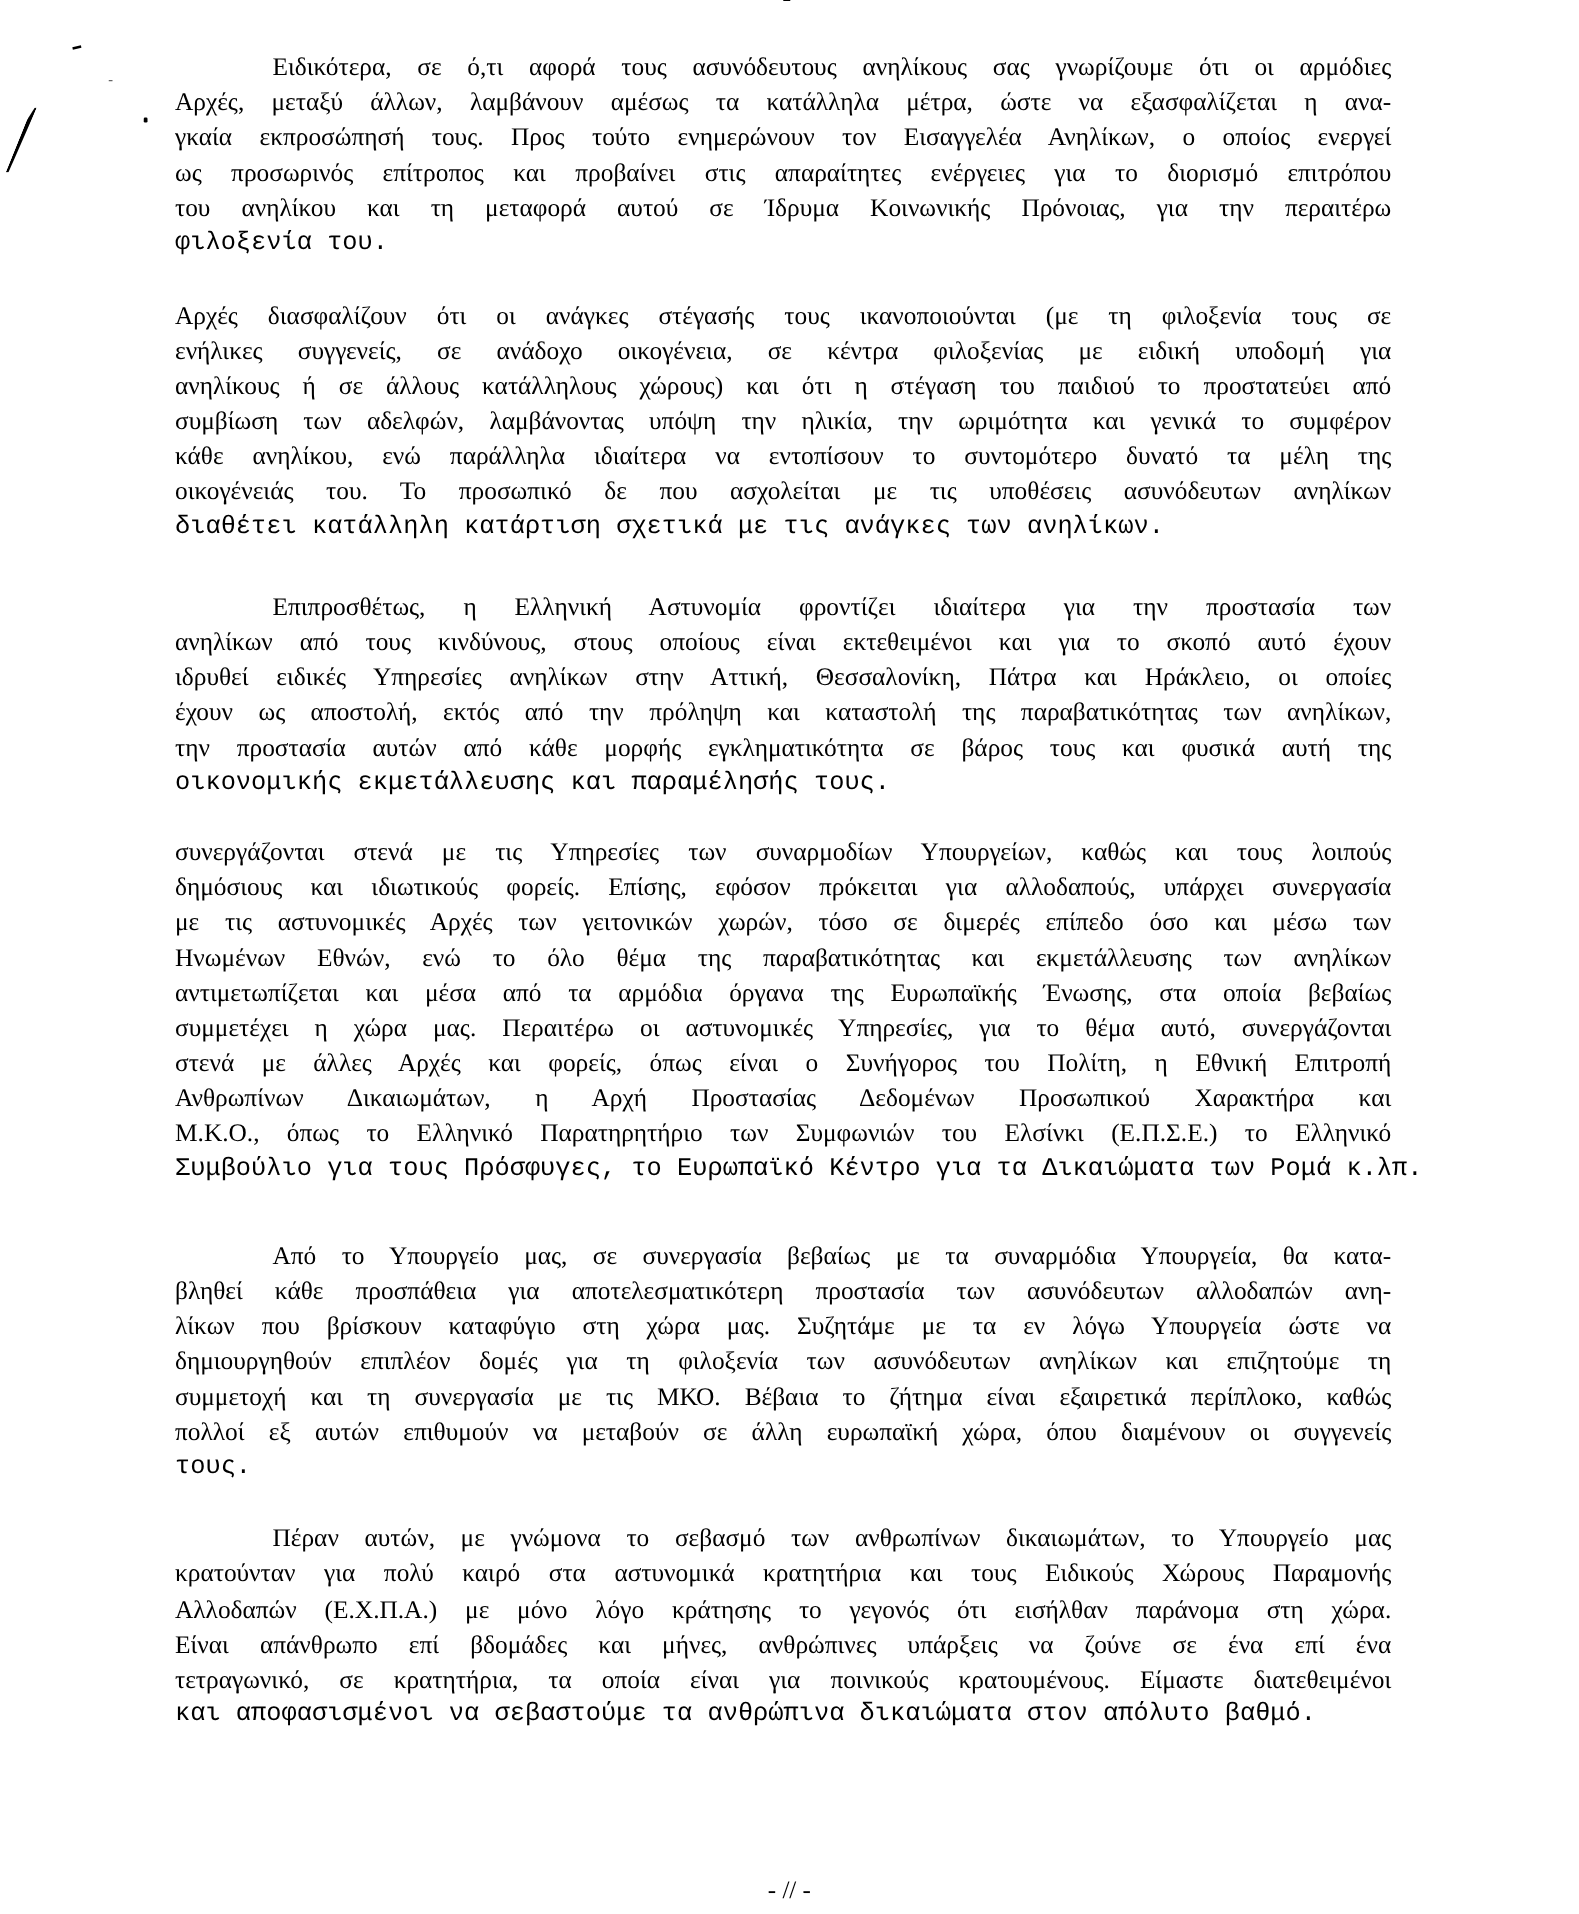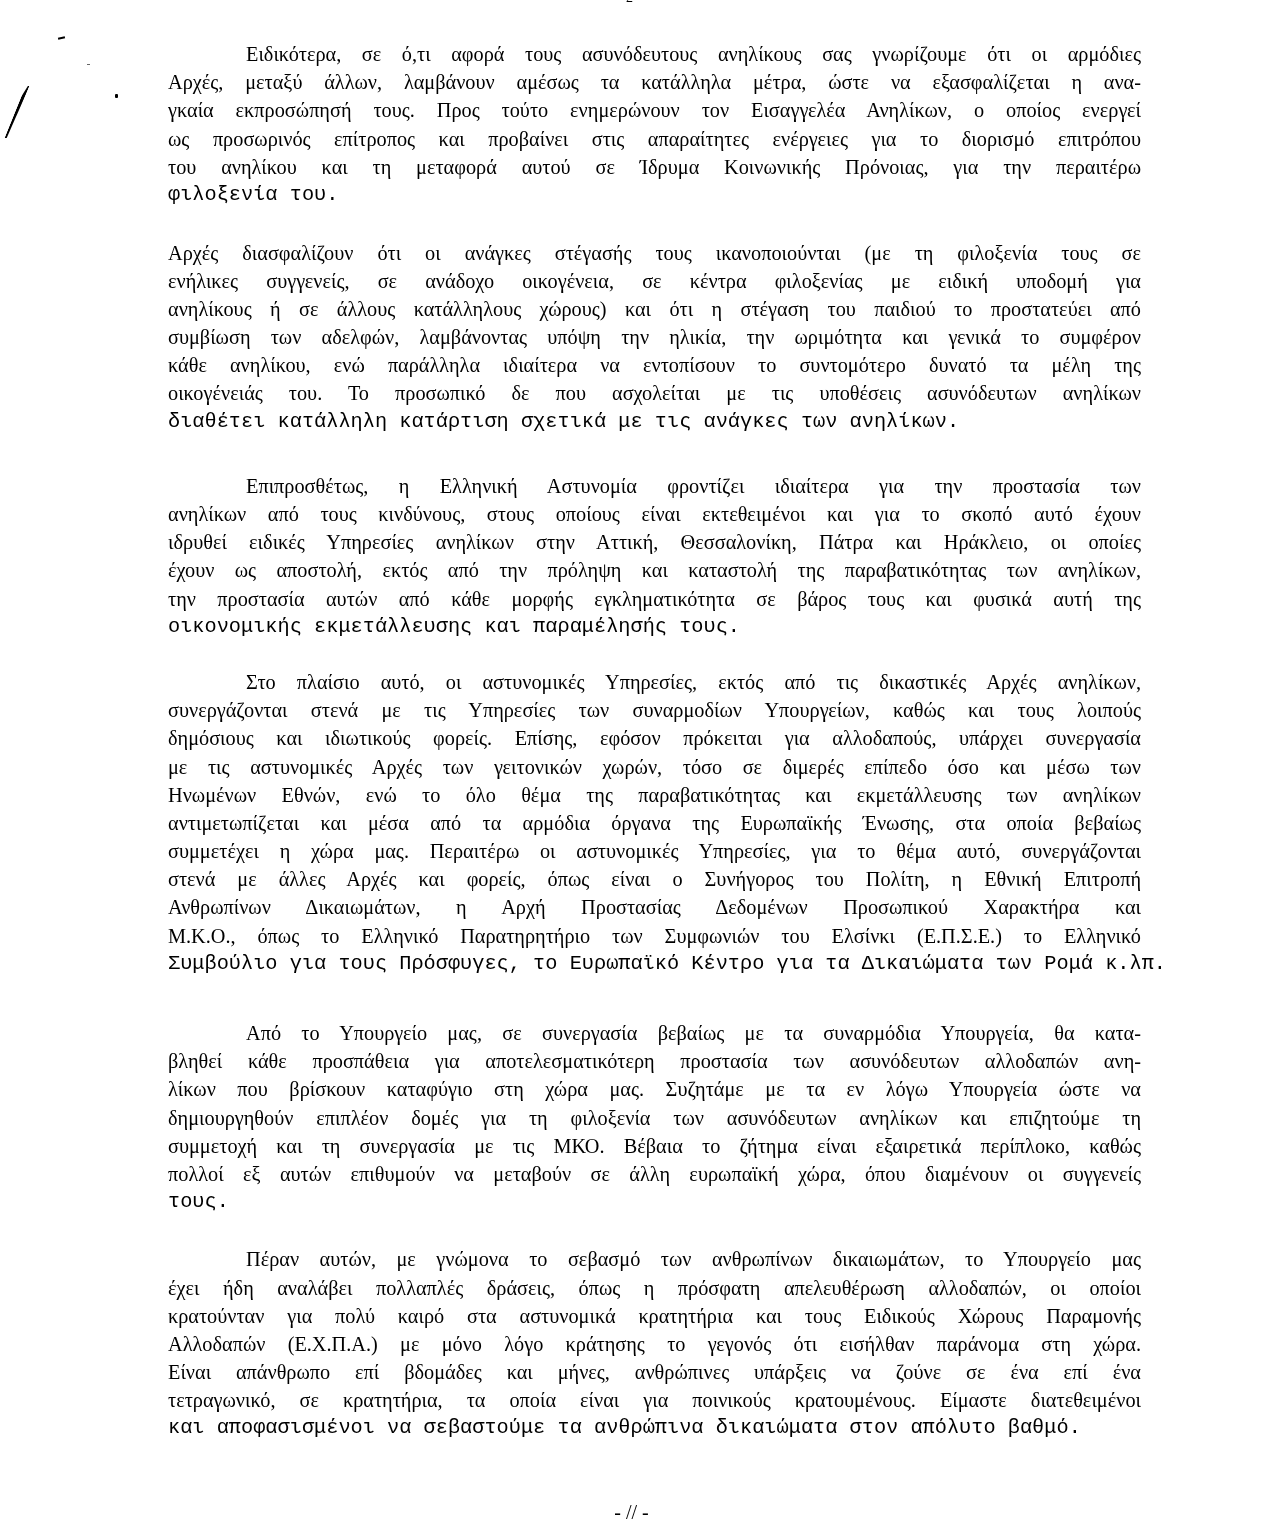--- a/index.html
+++ b/index.html
@@ -29,21 +29,21 @@
   .mark-dot { left: 115px; top: 94px; width: 3px; height: 4px; border-radius: 1px; }
   .mark-slash {
     left: 15px; top: 86px; width: 4px; height: 52px;
     transform: skewX(-22deg);
     background: linear-gradient(to bottom, #000 0%, #000 100%);
     clip-path: polygon(60% 0, 100% 0, 55% 100%, 0 100%, 0 20%);
   }
   .mark-tiny { left: 87px; top: 64px; width: 3px; height: 1px; background:#666; }
   .document-body {
     position: absolute;
-    left: 168px;
+    left: 140px;
     top: 40px;
     width: 973px;
   }
   .paragraph {
     margin: 0;
     font-size: 20.3px;
     line-height: 28.2px;
   }
   .line {
     display: block;
@@ -103,21 +103,20 @@
     <span class="line first">Επιπροσθέτως, η Ελληνική Αστυνομία φροντίζει ιδιαίτερα για την προστασία των</span>
     <span class="line">ανηλίκων από τους κινδύνους, στους οποίους είναι εκτεθειμένοι και για το σκοπό αυτό έχουν</span>
     <span class="line">ιδρυθεί ειδικές Υπηρεσίες ανηλίκων στην Αττική, Θεσσαλονίκη, Πάτρα και Ηράκλειο, οι οποίες</span>
     <span class="line">έχουν ως αποστολή, εκτός από την πρόληψη και καταστολή της παραβατικότητας των ανηλίκων,</span>
     <span class="line">την προστασία αυτών από κάθε μορφής εγκληματικότητα σε βάρος τους και φυσικά αυτή της</span>
     <span class="line last">οικονομικής εκμετάλλευσης και παραμέλησής τους.</span>
   </p>
   <div class="gap" style="height:27px"></div>
 
   <p class="paragraph">
-    <span class="line first">Στο πλαίσιο αυτό, οι αστυνομικές Υπηρεσίες, εκτός από τις δικαστικές Αρχές ανηλίκων,</span>
     <span class="line">συνεργάζονται στενά με τις Υπηρεσίες των συναρμοδίων Υπουργείων, καθώς και τους λοιπούς</span>
     <span class="line">δημόσιους και ιδιωτικούς φορείς. Επίσης, εφόσον πρόκειται για αλλοδαπούς, υπάρχει συνεργασία</span>
     <span class="line">με τις αστυνομικές Αρχές των γειτονικών χωρών, τόσο σε διμερές επίπεδο όσο και μέσω των</span>
     <span class="line">Ηνωμένων Εθνών, ενώ το όλο θέμα της παραβατικότητας και εκμετάλλευσης των ανηλίκων</span>
     <span class="line">αντιμετωπίζεται και μέσα από τα αρμόδια όργανα της Ευρωπαϊκής Ένωσης, στα οποία βεβαίως</span>
     <span class="line">συμμετέχει η χώρα μας. Περαιτέρω οι αστυνομικές Υπηρεσίες, για το θέμα αυτό, συνεργάζονται</span>
     <span class="line">στενά με άλλες Αρχές και φορείς, όπως είναι ο Συνήγορος του Πολίτη, η Εθνική Επιτροπή</span>
     <span class="line">Ανθρωπίνων Δικαιωμάτων, η Αρχή Προστασίας Δεδομένων Προσωπικού Χαρακτήρα και</span>
     <span class="line">Μ.Κ.Ο., όπως το Ελληνικό Παρατηρητήριο των Συμφωνιών του Ελσίνκι (Ε.Π.Σ.Ε.) το Ελληνικό</span>
     <span class="line last">Συμβούλιο για τους Πρόσφυγες, το Ευρωπαϊκό Κέντρο για τα Δικαιώματα των Ρομά κ.λπ.</span>
@@ -130,21 +129,20 @@
     <span class="line">λίκων που βρίσκουν καταφύγιο στη χώρα μας. Συζητάμε με τα εν λόγω Υπουργεία ώστε να</span>
     <span class="line">δημιουργηθούν επιπλέον δομές για τη φιλοξενία των ασυνόδευτων ανηλίκων και επιζητούμε τη</span>
     <span class="line">συμμετοχή και τη συνεργασία με τις ΜΚΟ. Βέβαια το ζήτημα είναι εξαιρετικά περίπλοκο, καθώς</span>
     <span class="line">πολλοί εξ αυτών επιθυμούν να μεταβούν σε άλλη ευρωπαϊκή χώρα, όπου διαμένουν οι συγγενείς</span>
     <span class="line last">τους.</span>
   </p>
   <div class="gap" style="height:29px"></div>
 
   <p class="paragraph">
     <span class="line first">Πέραν αυτών, με γνώμονα το σεβασμό των ανθρωπίνων δικαιωμάτων, το Υπουργείο μας</span>
-    <span class="line">έχει ήδη αναλάβει πολλαπλές δράσεις, όπως η πρόσφατη απελευθέρωση αλλοδαπών, οι οποίοι</span>
     <span class="line">κρατούνταν για πολύ καιρό στα αστυνομικά κρατητήρια και τους Ειδικούς Χώρους Παραμονής</span>
     <span class="line">Αλλοδαπών (Ε.Χ.Π.Α.) με μόνο λόγο κράτησης το γεγονός ότι εισήλθαν παράνομα στη χώρα.</span>
     <span class="line">Είναι απάνθρωπο επί βδομάδες και μήνες, ανθρώπινες υπάρξεις να ζούνε σε ένα επί ένα</span>
     <span class="line">τετραγωνικό, σε κρατητήρια, τα οποία είναι για ποινικούς κρατουμένους. Είμαστε διατεθειμένοι</span>
     <span class="line last">και αποφασισμένοι να σεβαστούμε τα ανθρώπινα δικαιώματα στον απόλυτο βαθμό.</span>
   </p>
 </div>
 
 <div class="footer-mark">- // -</div>
 

